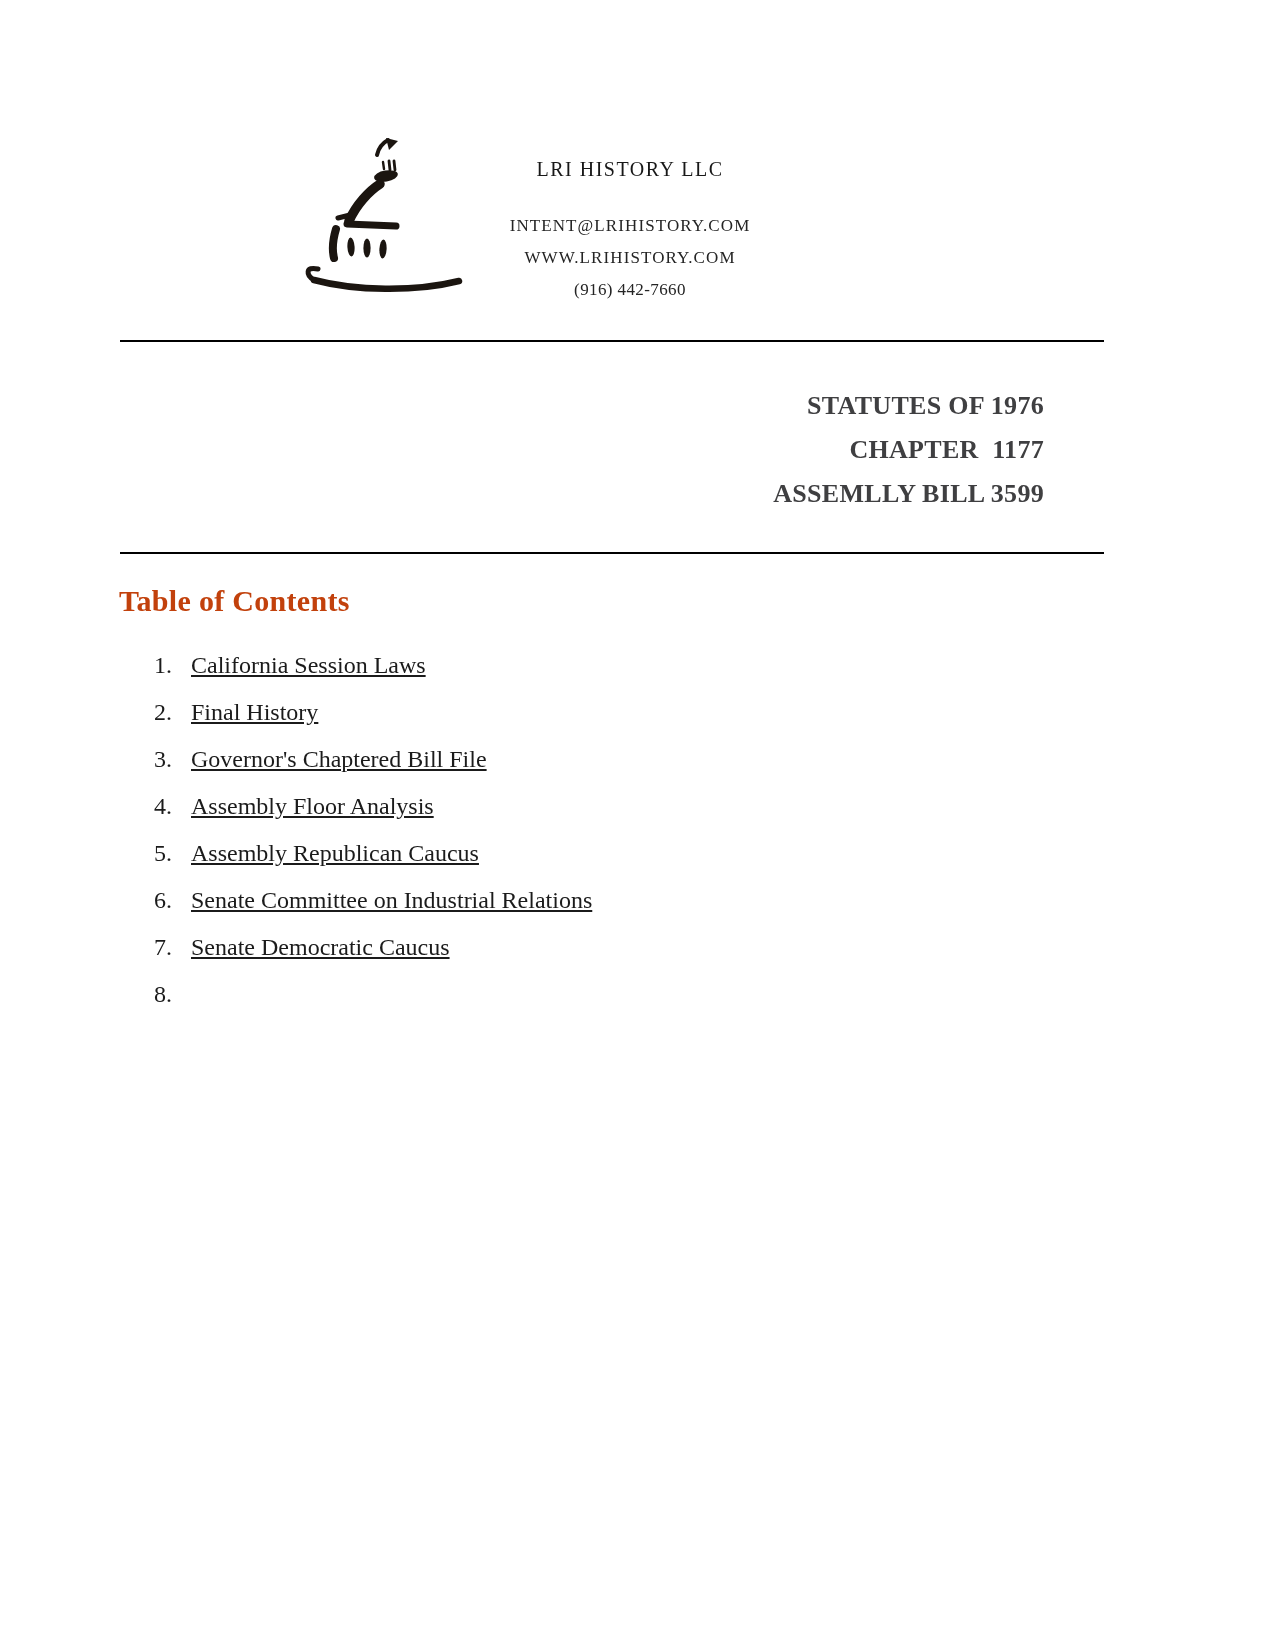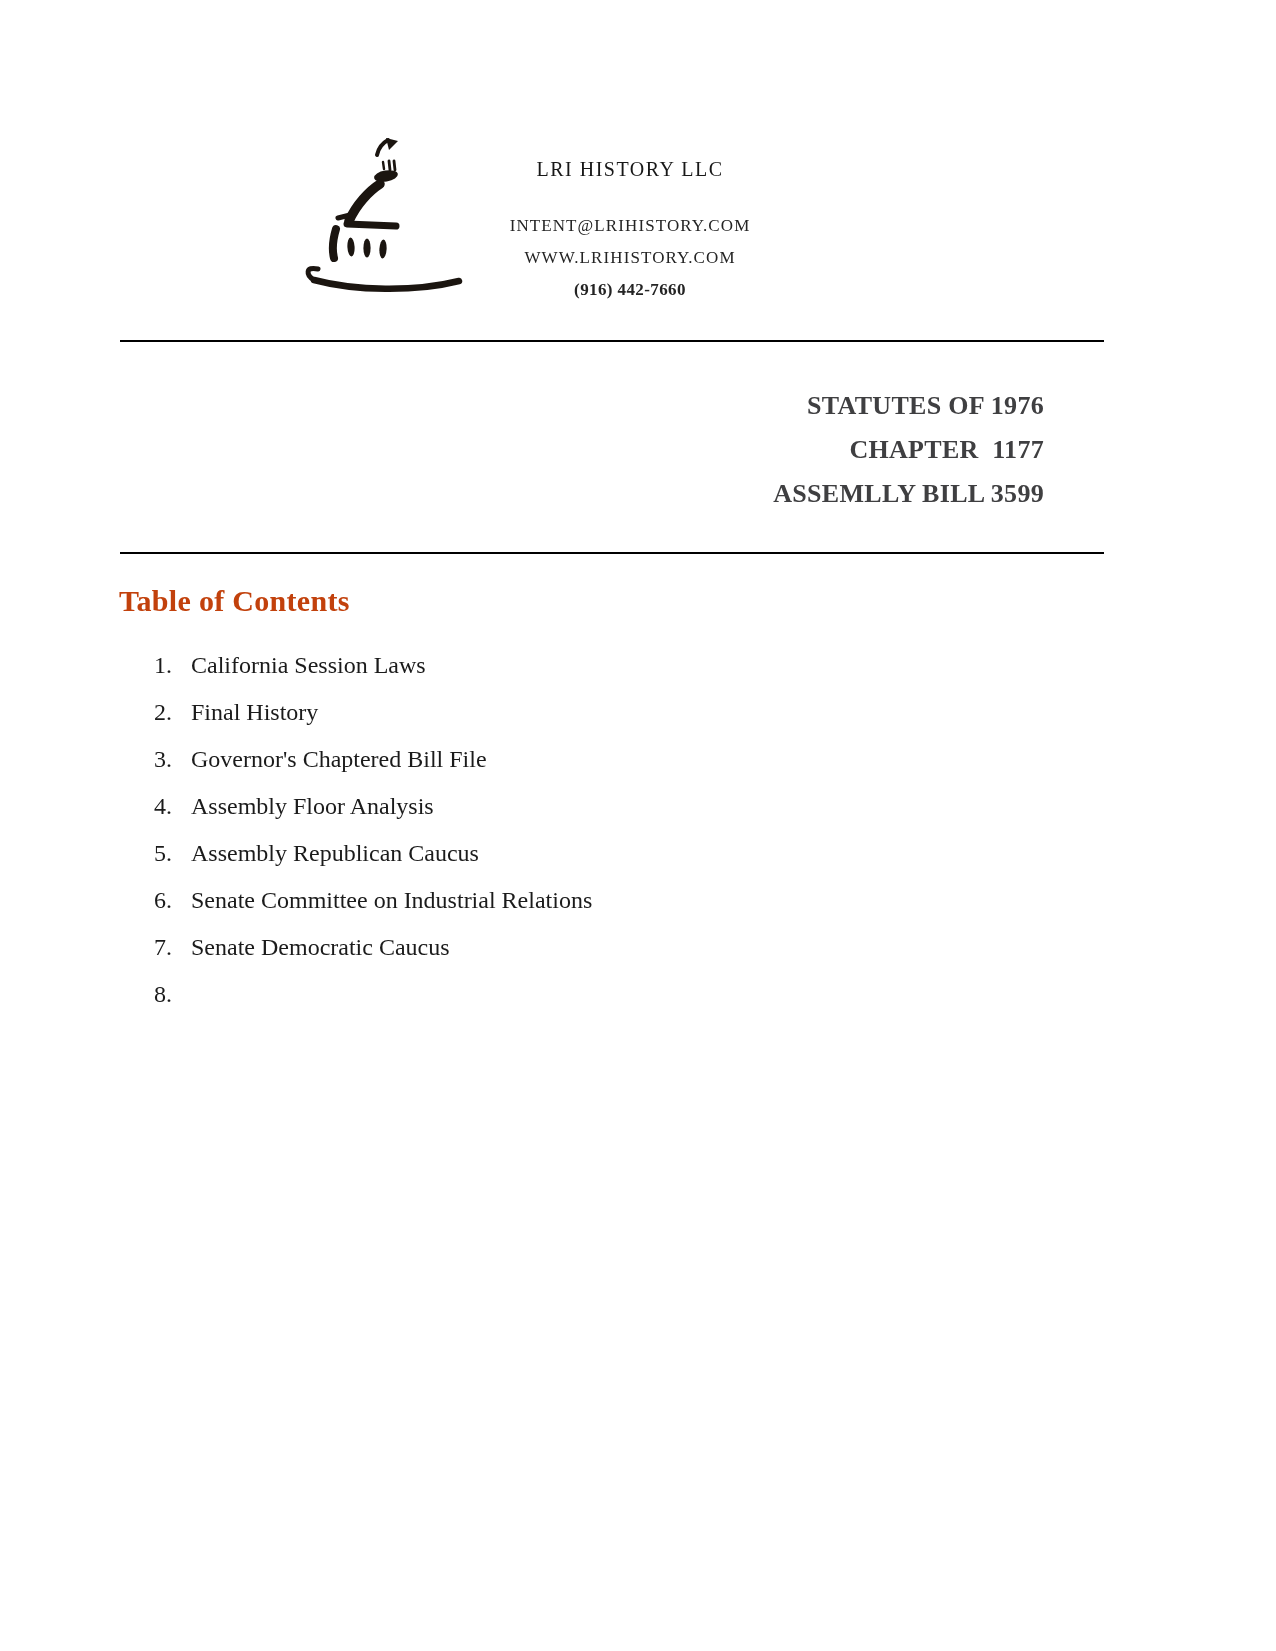--- a/index.html
+++ b/index.html
@@ -45,21 +45,21 @@
     white-space: nowrap;
     margin-bottom: 29px;
   }
   .contact-line {
     font-size: 17px;
     letter-spacing: 1.1px;
     color: #242424;
     line-height: 32px;
     white-space: nowrap;
   }
-  .contact-line.phone { letter-spacing: 0.4px; font-weight: bold; }
+  .contact-line.phone { letter-spacing: 0.4px; }
 
   
   .rule {
     position: absolute;
     left: 120px;
     width: 984px;
     height: 2px;
     background: #000000;
   }
   .rule.rule-top    { top: 340px; }
@@ -100,21 +100,21 @@
     align-items: baseline;
     height: 47px;
     font-size: 24px;
     color: #1b1b1b;
   }
   .toc-item .num {
     width: 37px;
     margin-left: 34px;
     flex: 0 0 auto;
   }
-  .toc-item .label { flex: 1 1 auto; }
+  .toc-item .label { flex: 1 1 auto; text-decoration: underline; }
 </style>
 </head>
 <body>
 
 <div class="page">
 
   <div class="logo-wrap">
     <span>
       <svg viewBox="0 0 172 178" xmlns="http://www.w3.org/2000/svg" aria-hidden="true">
         <g fill="none" stroke="#1b1510" stroke-linecap="round">

